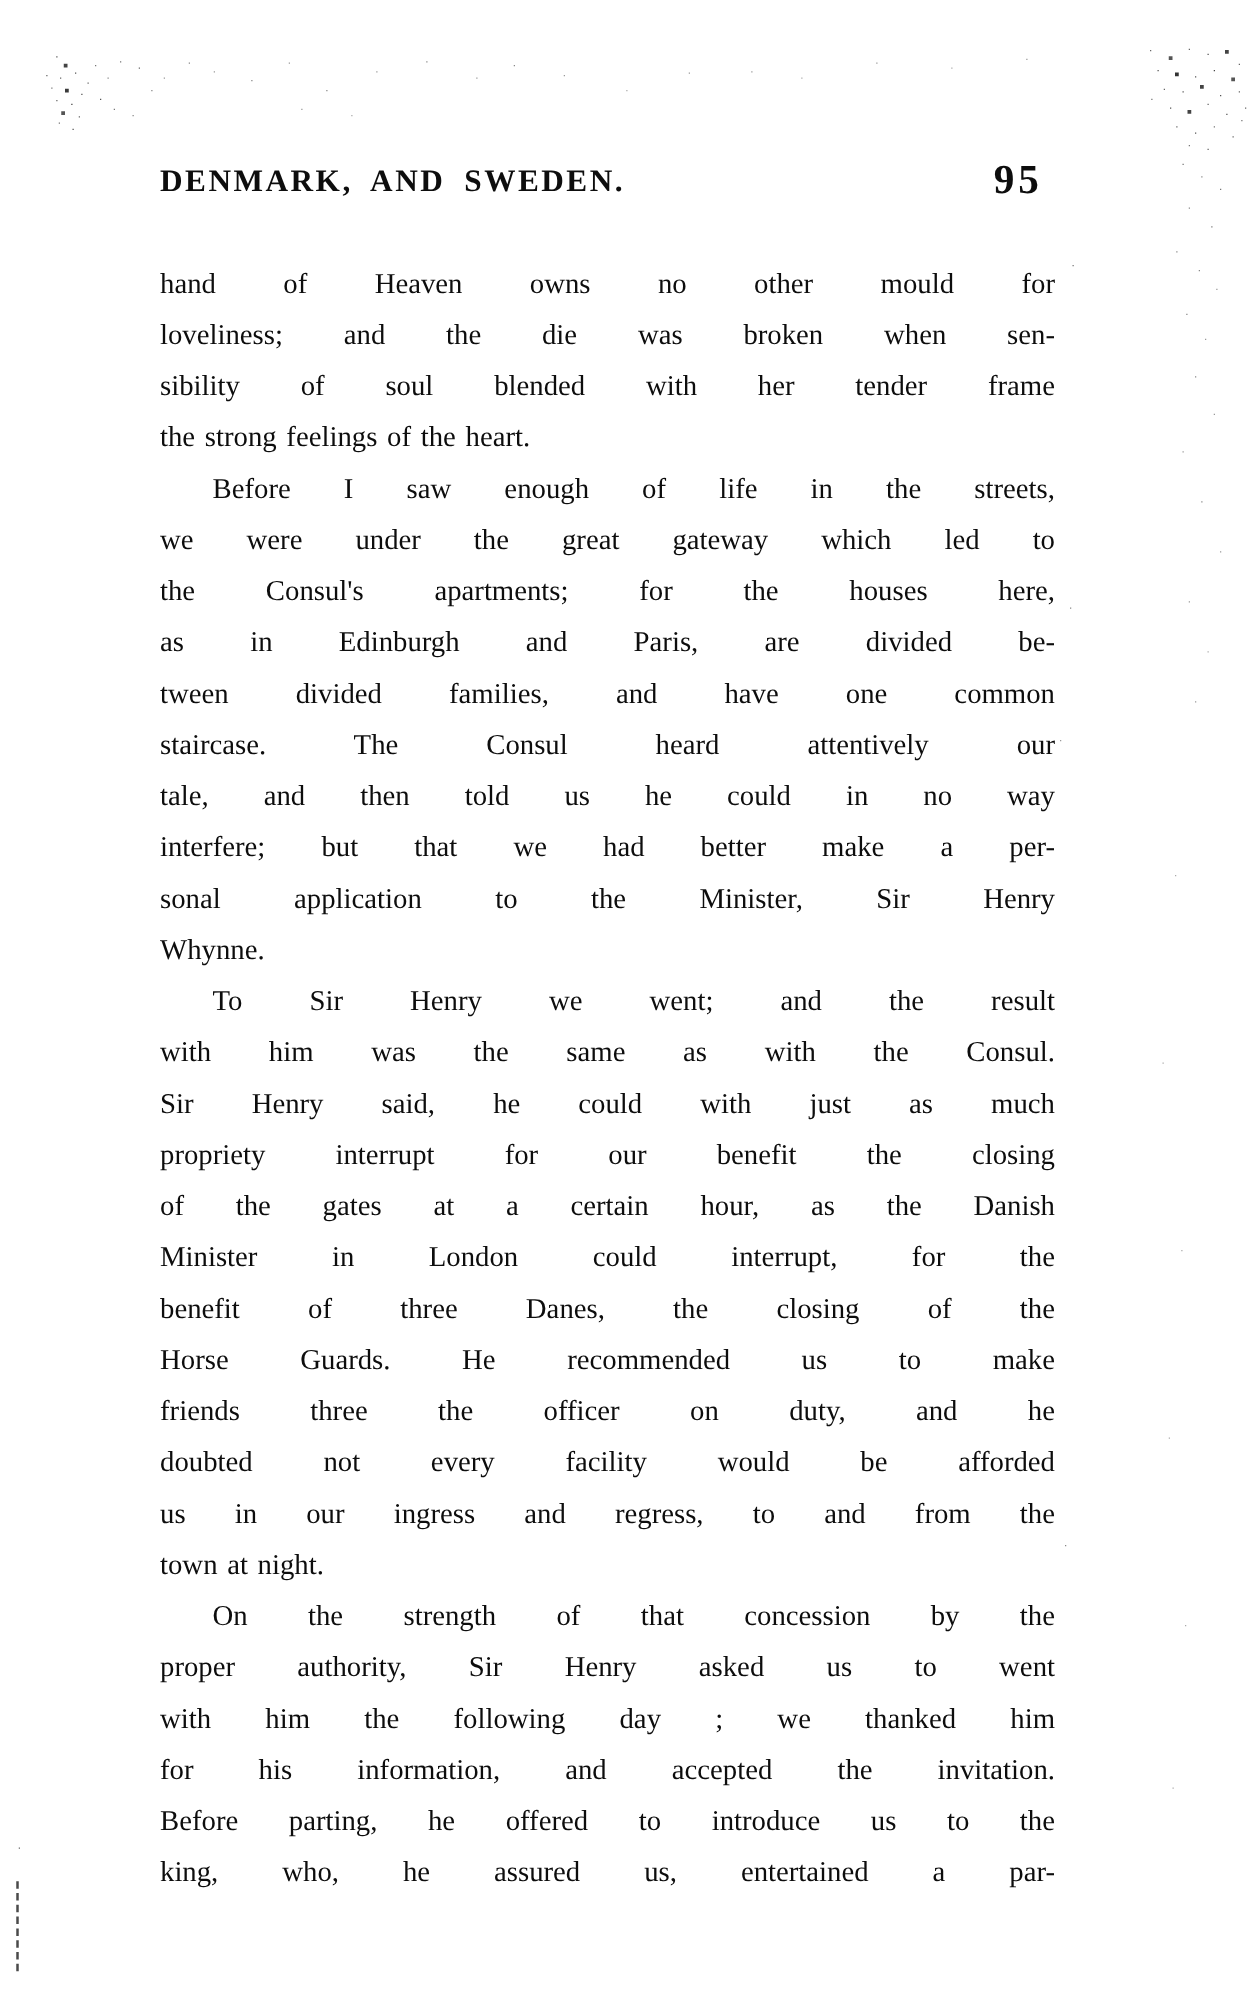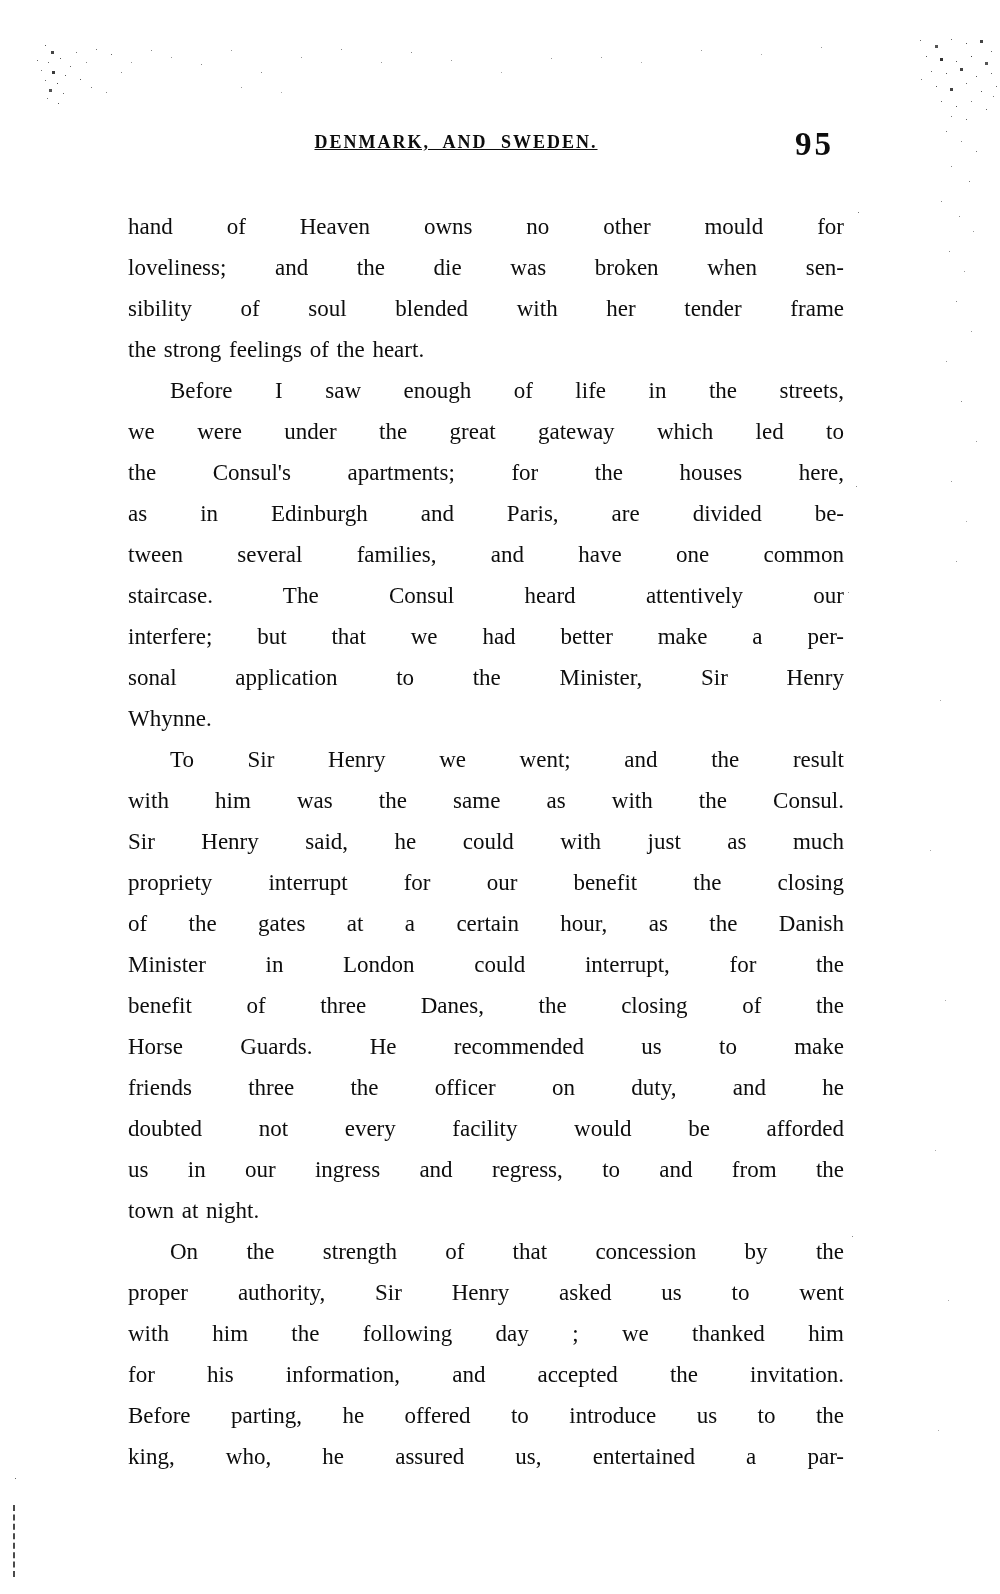--- a/index.html
+++ b/index.html
@@ -26,27 +26,25 @@
   .running-header {
     position: relative;
     height: 40px;
     margin-bottom: 40px;
   }
   .running-title {
     position: absolute;
     left: 0;
     right: 60px;
     top: 6px;
-    text-align: center;
-    font-size: 18px;
+    font-size: 25px;
     font-weight: bold;
     letter-spacing: 2px;
     word-spacing: 7px;
     white-space: nowrap;
-    text-decoration: underline;
   }
   .page-number {
     position: absolute;
     right: 10px;
     top: 0;
     font-size: 33px;
     letter-spacing: 3px;
     font-weight: 600;
     text-align: center;
   }
@@ -143,22 +141,23 @@
           <div class="line">hand of Heaven owns no other mould for</div>
           <div class="line">loveliness; and the die was broken when sen-</div>
           <div class="line">sibility of soul blended with her tender frame</div>
           <div class="line no-just">the strong feelings of the heart.</div>
         </div>
         <div class="para indent">
           <div class="line">Before I saw enough of life in the streets,</div>
           <div class="line">we were under the great gateway which led to</div>
           <div class="line">the Consul's apartments; for the houses here,</div>
           <div class="line">as in Edinburgh and Paris, are divided be-</div>
-          <div class="line">tween several families, and have one common</div>
+          <div class="line">tween divided families, and have one common</div>
           <div class="line">staircase. The Consul heard attentively our</div>
+          <div class="line">tale, and then told us he could in no way</div>
           <div class="line">interfere; but that we had better make a per-</div>
           <div class="line">sonal application to the Minister, Sir Henry</div>
           <div class="line no-just">Whynne.</div>
         </div>
         <div class="para indent">
           <div class="line">To Sir Henry we went; and the result</div>
           <div class="line">with him was the same as with the Consul.</div>
           <div class="line">Sir Henry said, he could with just as much</div>
           <div class="line">propriety interrupt for our benefit the closing</div>
           <div class="line">of the gates at a certain hour, as the Danish</div>

